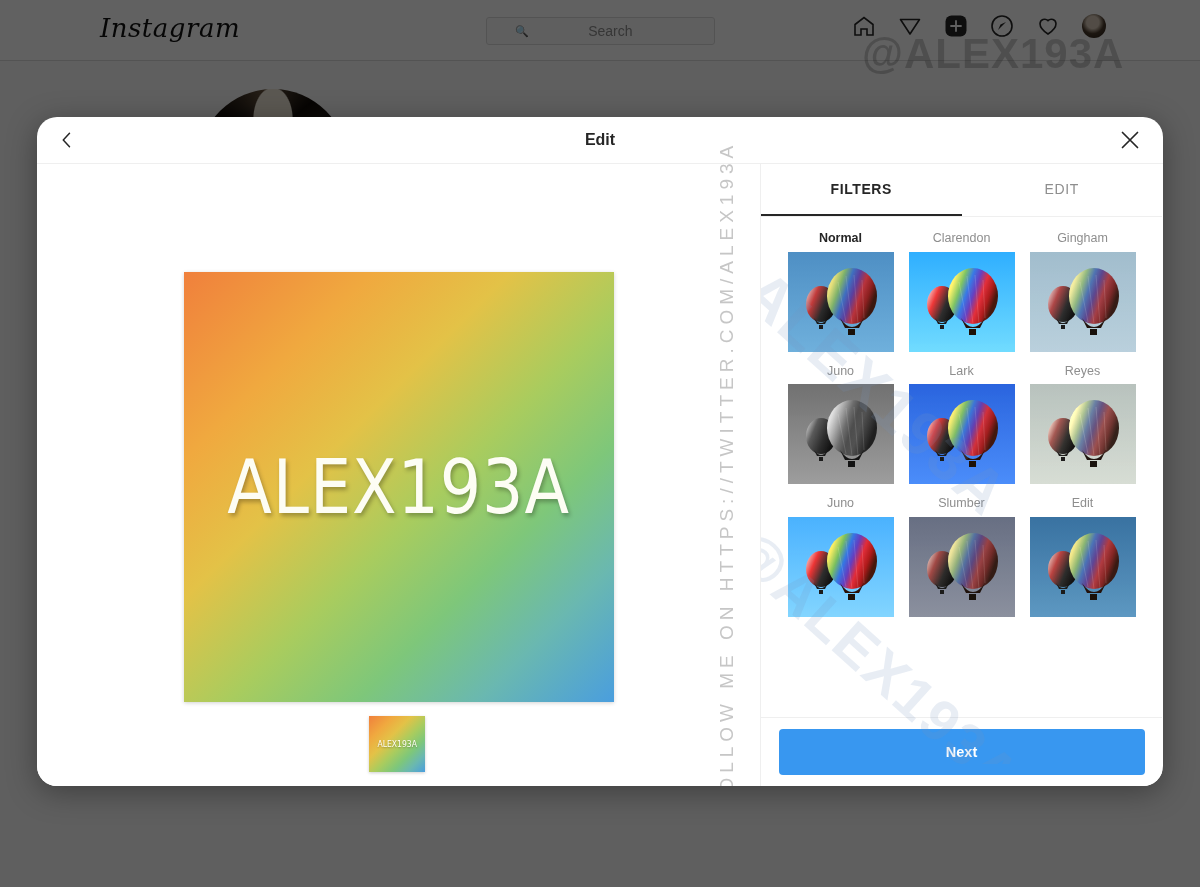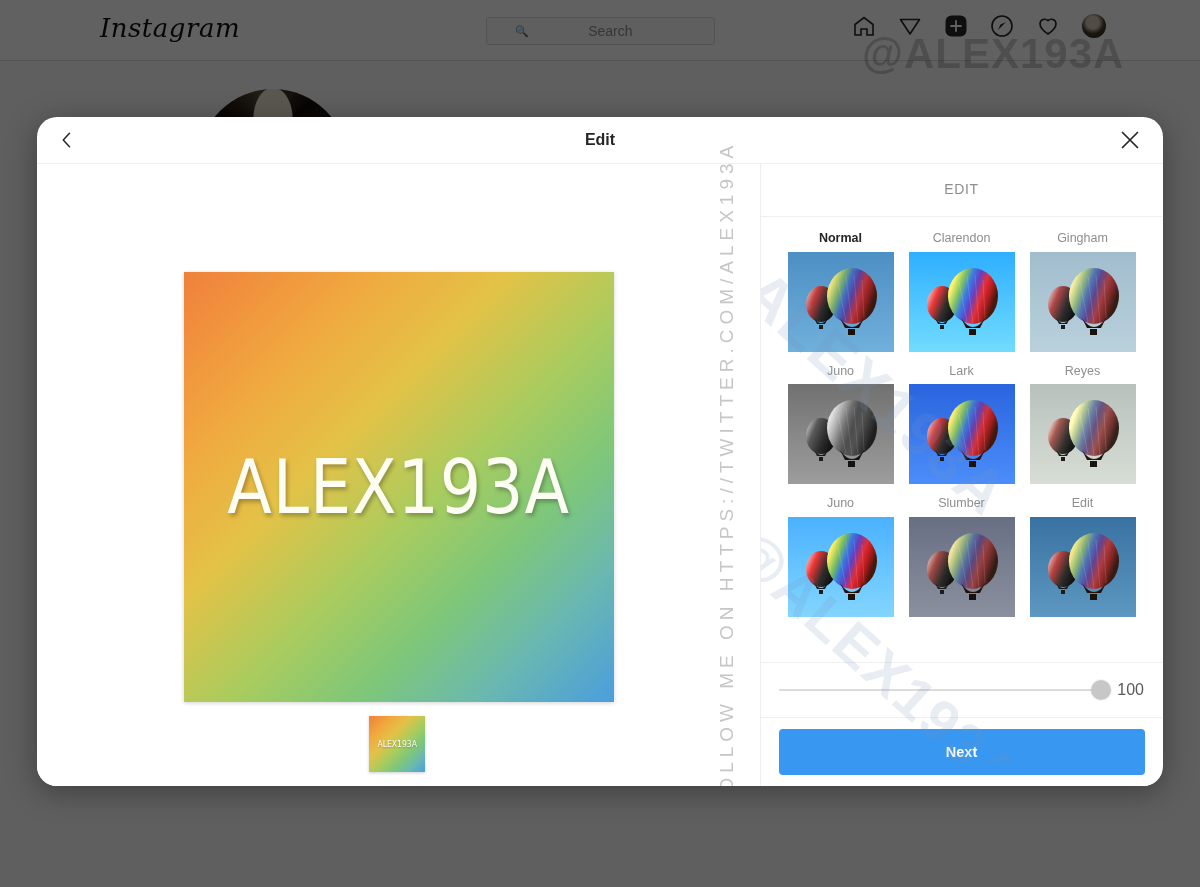--- a/index.html
+++ b/index.html
@@ -520,20 +520,21 @@
       </div>
 
       <div class="filters-pane">
 
         <div class="wm-diag">
           <span>@ALEX193A</span>
           <span class="second">@ALEX193A</span>
         </div>
 
         <div class="tabs">
+          <button class="tab active">FILTERS</button>
           <button class="tab">EDIT</button>
         </div>
 
         <div class="filter-grid" id="filter-grid">
             <div class="filter-cell active">
               <div class="filter-label">Normal</div>
               <div class="filter-thumb">
   <svg viewBox="0 0 106 100" preserveAspectRatio="none" style="filter:saturate(1) brightness(1) ;">
     <defs>
       <linearGradient id="g_Normalsky" x1="0" y1="0" x2="0" y2="1">
@@ -922,26 +923,20 @@
       <path d="M50 30 L58 70"></path>
                     <path d="M58 24 L64 72"></path>
                     <path d="M66 23 L70 72"></path>
                     <path d="M74 28 L76 66"></path>
     </g>
   </svg>
               </div>
             </div>
           </div>
 
-        <div class="slider-row">
-          <div class="slider-track">
-            <div class="slider-thumb"></div>
-          </div>
-          <div class="slider-value">100</div>
-        </div>
 
         <div class="next-row">
           <button class="next-btn">Next</button>
         </div>
 
       </div>
     </div>
   </div>
 </div>
 

